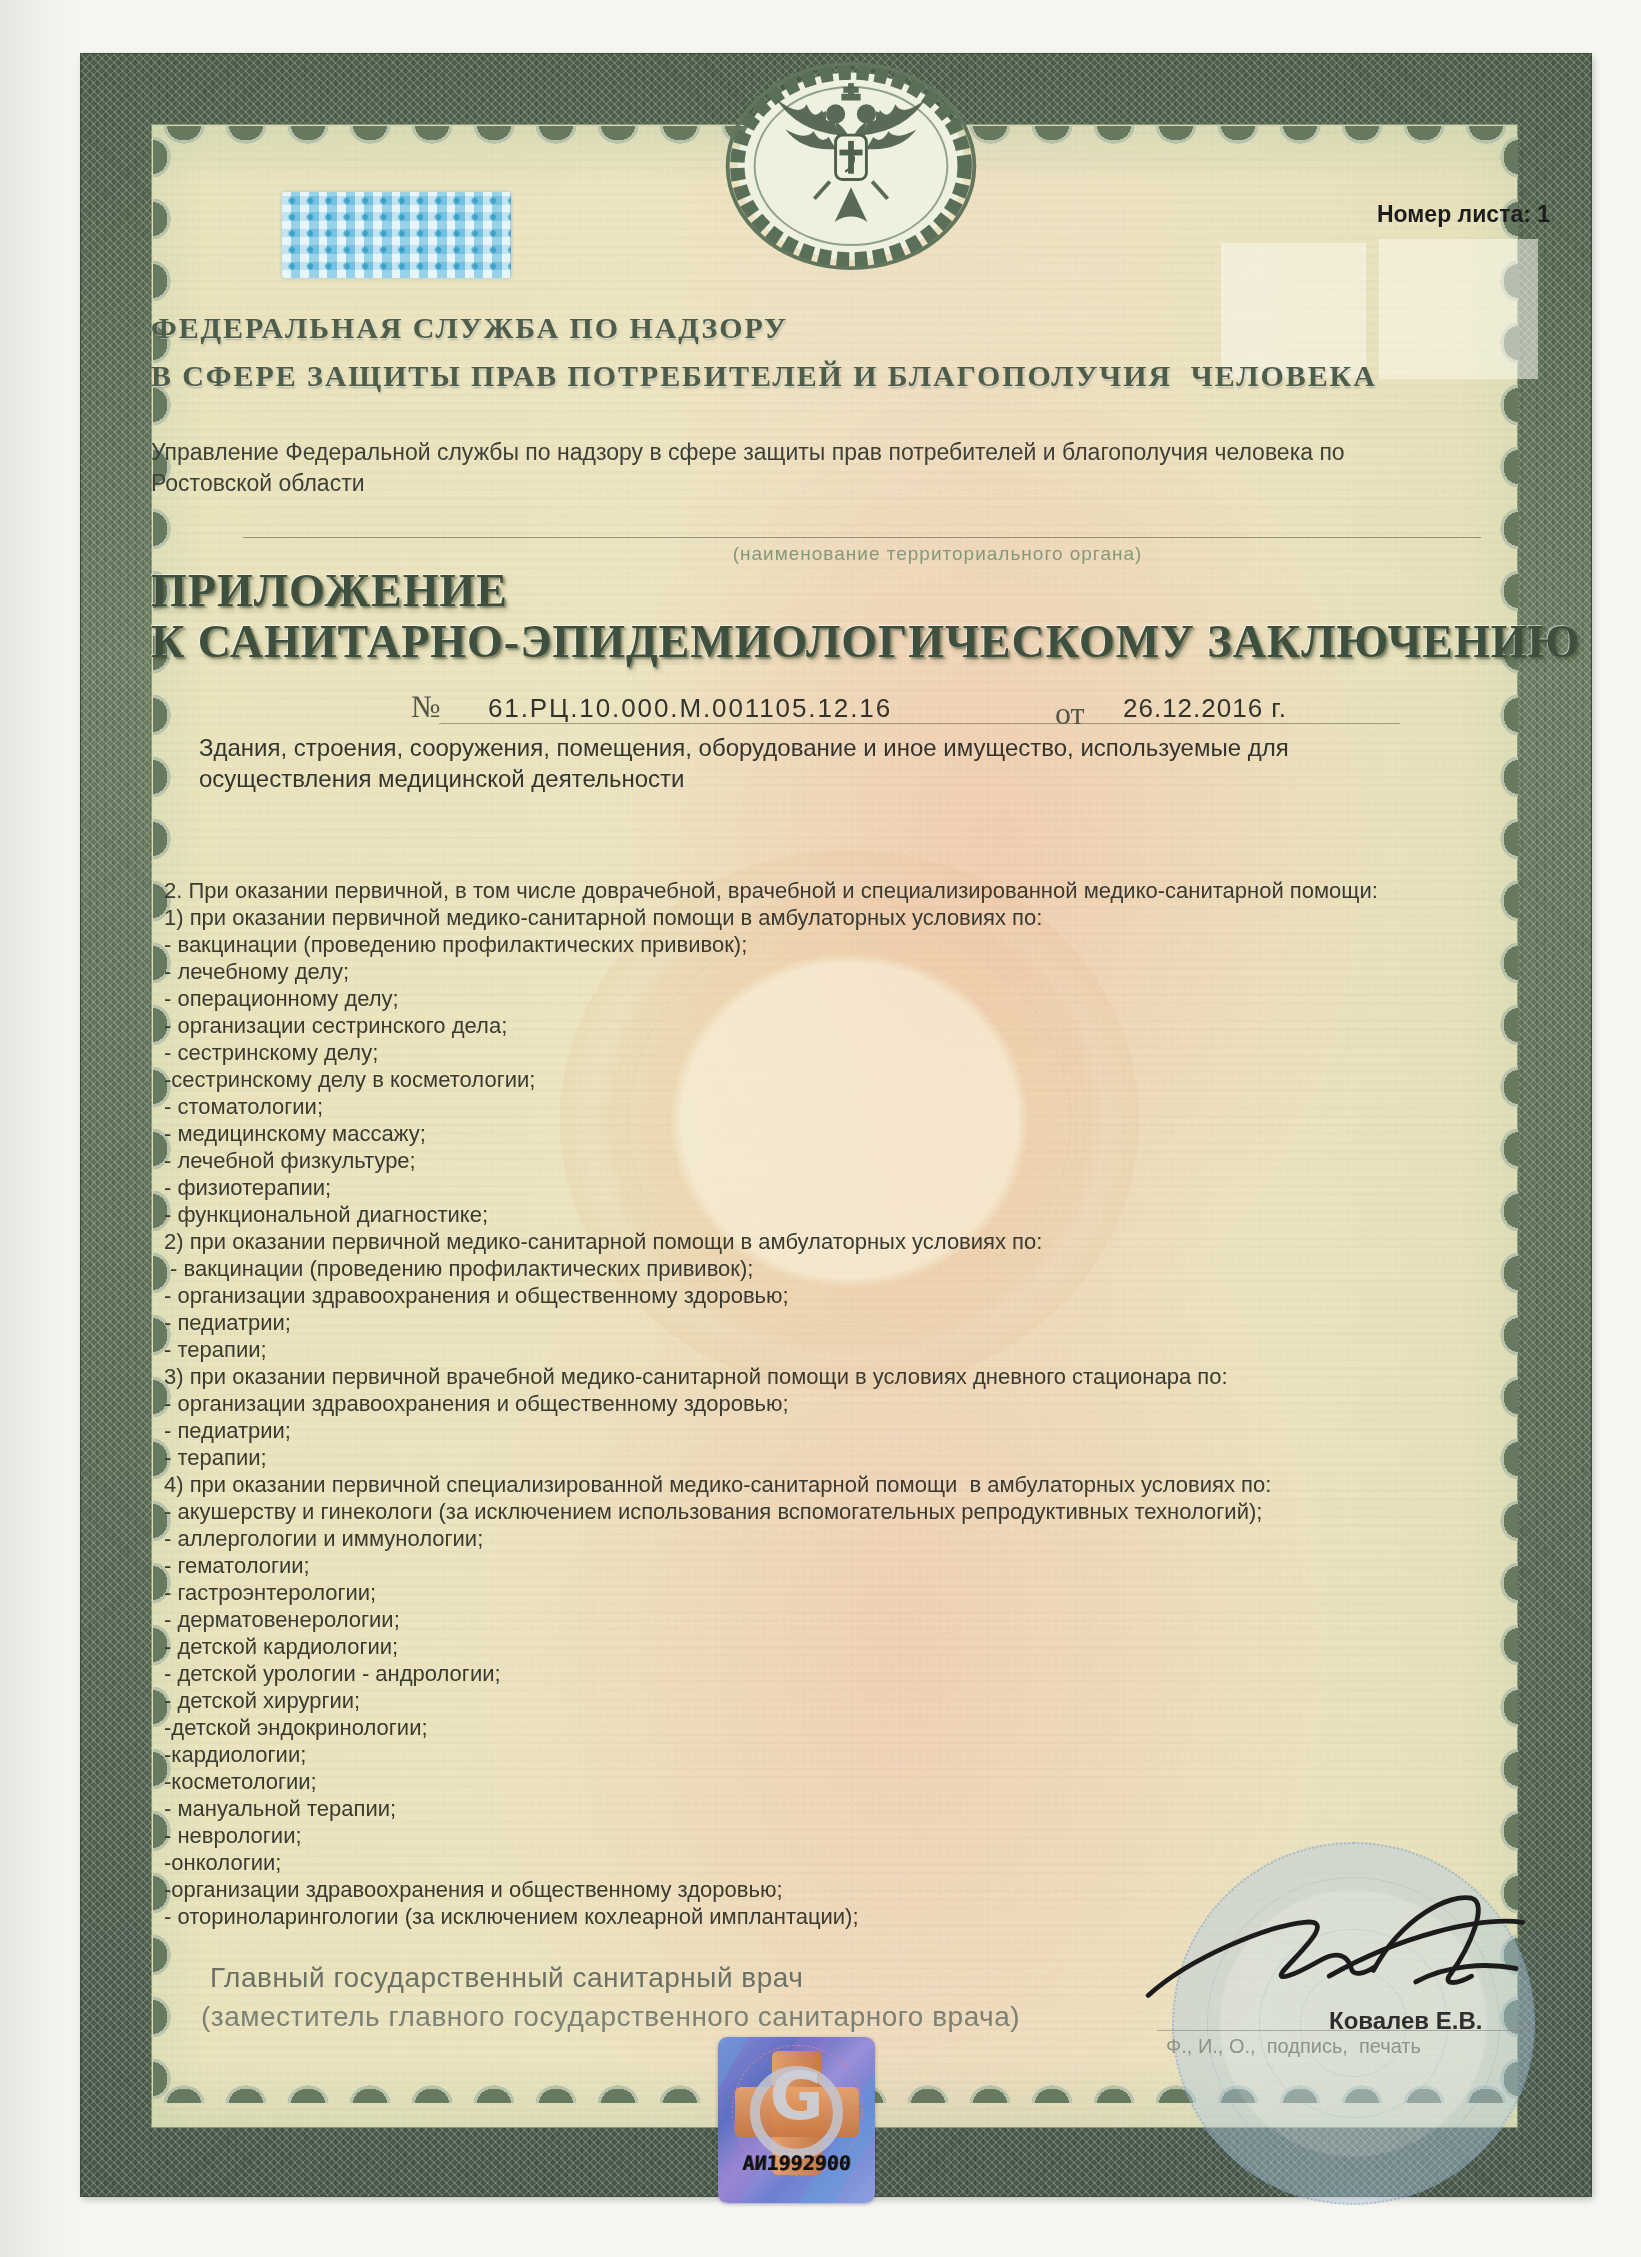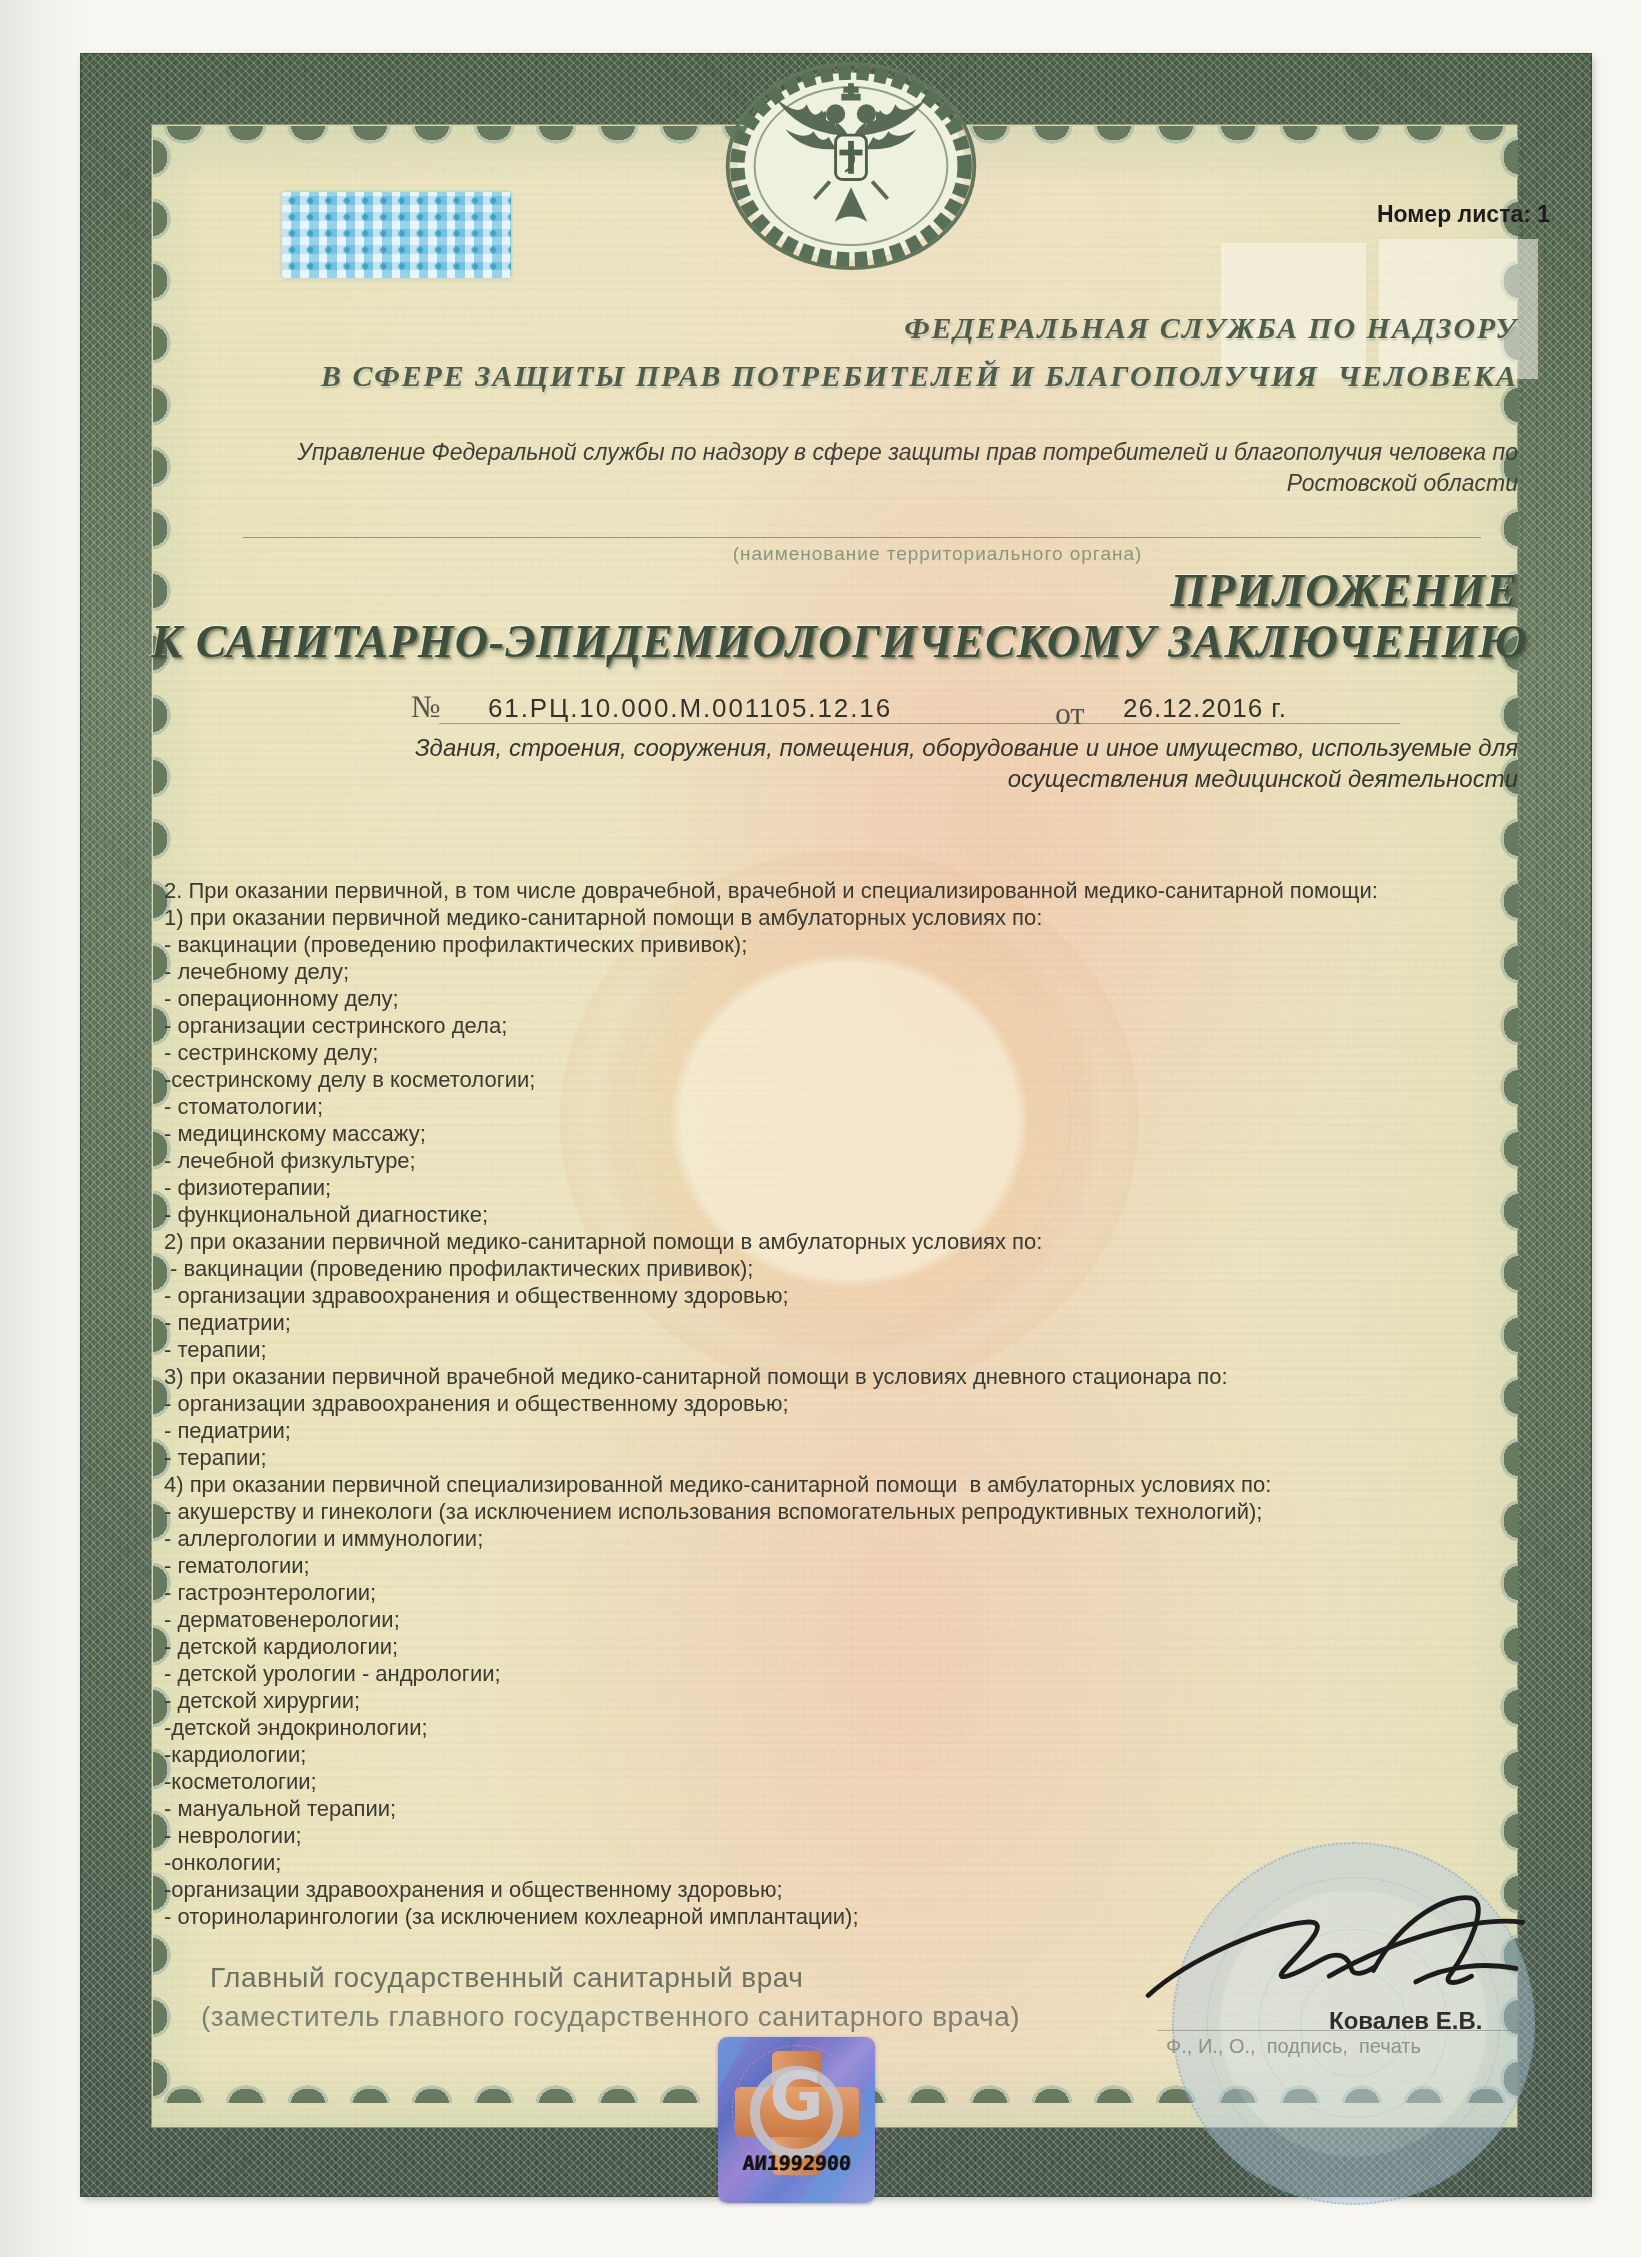--- a/index.html
+++ b/index.html
@@ -62,39 +62,39 @@
   .fade-rect.r1{left:1221px;top:243px;width:145px;height:135px;}
   .fade-rect.r2{left:1379px;top:239px;width:159px;height:140px;}
   .emblem{position:absolute;left:713px;top:60px;width:276px;height:212px;}
   .watermark{position:absolute;left:560px;top:850px;width:579px;height:541px;border-radius:50%;
     background:
       radial-gradient(closest-side,rgba(248,238,214,.65) 0 58%,rgba(236,196,150,.30) 62% 70%,rgba(230,184,140,.18) 74% 82%,transparent 88%);
     box-shadow:inset 0 0 58px rgba(225,175,125,.25);}
   .watermark::after{content:"";position:absolute;inset:68px;border-radius:50%;
     border:1.9px dotted rgba(205,160,115,.25);}
   
-  .center-band{position:absolute;left:151px;width:1367px;text-align:right;white-space:pre;font-style:italic;}
+  .center-band{position:absolute;left:151px;width:1367px;text-align:left;white-space:pre;}
   .page-number{position:absolute;left:1377px;top:201px;font-size:23px;font-weight:bold;color:#1c1c1c;}
   .agency{font-family:"Liberation Serif",serif;font-weight:bold;color:var(--header-green);
     font-size:30px;letter-spacing:1.9px;text-shadow:1px 1px 1px rgba(255,255,255,.45),1px 1.9px 1.9px rgba(60,70,50,.35);}
   .org-line{font-size:23px;color:#3e3f37;}
   .rule{position:absolute;left:243px;top:537px;width:1238px;border-top:1.9px solid rgba(80,80,60,.55);}
   .rule-caption{position:absolute;left:151px;top:543px;width:1573px;text-align:center;
     font-size:19px;color:#86987b;letter-spacing:1px;}
   .doc-title{font-family:"Liberation Serif",serif;font-weight:bold;font-size:46px;
     color:var(--title-green);letter-spacing:1px;line-height:51px;
     text-shadow:-1px -1px 0 rgba(255,255,255,.5),1.9px 1.9px 1.9px rgba(70,80,55,.55),2.9px 3.9px 4.8px rgba(70,80,55,.3);}
   .num-row{position:absolute;left:0;top:687px;width:1641px;height:42px;}
   .num-underline{position:absolute;left:439px;top:36px;width:961px;border-top:1.9px solid rgba(90,90,70,.5);}
   .num-sign{position:absolute;left:411px;top:1.9px;font-family:"Liberation Serif",serif;font-size:31px;color:#55554a;}
   .num-value{position:absolute;left:439px;top:5.8px;width:502px;text-align:center;
     font-size:26px;color:#33332c;letter-spacing:1.9px;}
   .num-ot{position:absolute;left:1055px;top:7.7px;font-family:"Liberation Serif",serif;font-size:32px;color:#55554a;}
   .num-date{position:absolute;left:1123px;top:5.8px;font-size:26px;color:#33332c;letter-spacing:1px;}
-  .subject{font-size:24px;color:#35352e;}
+  .subject{font-size:24px;color:#35352e;padding-left:48px;}
   .body-lines{position:absolute;left:164px;top:877px;}
   .body-line{white-space:pre;font-size:22px;line-height:27px;color:var(--body-text);}
   
   .foot1{position:absolute;left:210px;top:1962px;font-size:28px;color:#6b7164;letter-spacing:0.5px;}
   .foot2{position:absolute;left:201px;top:2001px;font-size:28px;color:#7c8175;letter-spacing:0.5px;}
   .stamp{position:absolute;left:1172px;top:1842px;width:363px;height:363px;border-radius:50%;opacity:.78;
     background:radial-gradient(circle,rgba(205,222,238,.6) 0 52%,rgba(178,202,226,.55) 53% 72%,rgba(165,192,218,.5) 73% 100%);
     border:2.9px dotted rgba(110,145,185,.55);}
   .stamp .ring1{position:absolute;inset:33px;border-radius:50%;border:1.9px dotted rgba(100,140,185,.5);}
   .stamp .ring2{position:absolute;inset:85px;border-radius:50%;border:1.9px dotted rgba(100,140,185,.45);}

